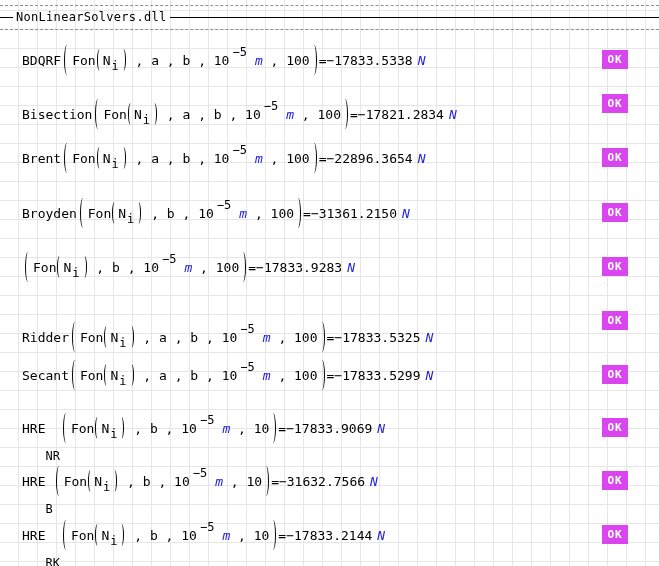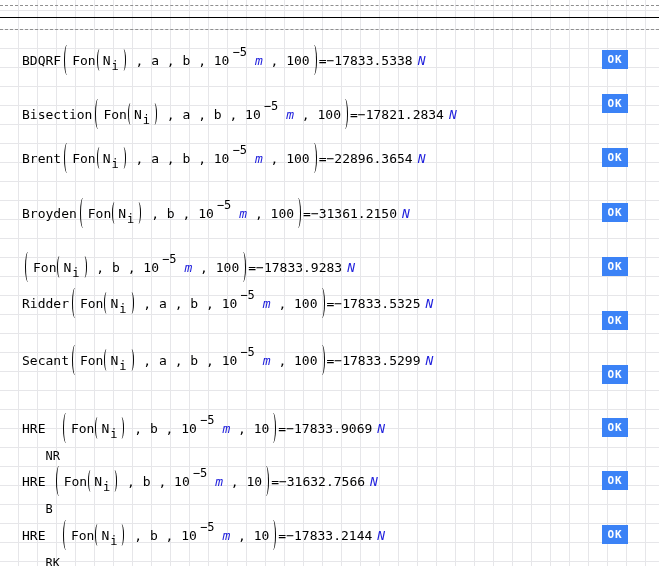--- a/index.html
+++ b/index.html
@@ -43,35 +43,36 @@
   .pc { border-right:1.3px solid #000; border-radius:50%/50%; }
   .big { width:6px; height:30px; }
   .small { width:5px; height:22px; }
   .po.big { margin:0 2px 0 2px; }
   .pc.big { margin:0 2px 0 1px; }
   .po.small { margin:0 1px; }
   .pc.small { margin:0 2px 0 1px; }
   
   .ok {
     position:absolute; left:602px; width:26px; height:19px;
-    background:#3b82f6; color:#fff;
+    background:#d946ef; color:#fff;
     display:flex; align-items:center; justify-content:center;
     font-size:11px; font-weight:bold; letter-spacing:1px;
     cursor:default;
   }
 </style>
 </head>
 <body>
 
 <div class="grid-bg"></div>
 <div class="dashed-line dash-top"></div>
 <div class="dashed-line dash-bottom"></div>
 
 <div class="separator">
   <div class="sep-line sep-start"></div>
+  <span class="sep-label">NonLinearSolvers.dll</span>
   <div class="sep-line sep-end"></div>
 </div>
 
 <div class="row" style="top:43px">
   <span>BDQRF</span>
     <span class="fsub"></span>
   <span class="po big"></span>
   <span>Fon</span>
   <span class="po small"></span>
   <span>N</span>
@@ -180,21 +181,21 @@
     <span class="unit">m</span>
   <span class="comma"> , </span>
   <span>100</span>
   <span class="pc big"></span>
   <span>=</span>
     <span>−17833.9283</span>
     <span class="unit">N</span>
 </div>
 <div class="ok" style="top:257px">OK</div>
 
-<div class="row" style="top:286px">
+<div class="row" style="top:320px">
   <span>Ridder</span>
     <span class="fsub"></span>
   <span class="po big"></span>
   <span>Fon</span>
   <span class="po small"></span>
   <span>N</span>
     <span class="vsub">i</span>
   <span class="pc small"></span>
   <span class="comma"> , </span>
   <span>a , b</span>
@@ -204,21 +205,21 @@
     <span class="unit">m</span>
   <span class="comma"> , </span>
   <span>100</span>
   <span class="pc big"></span>
   <span>=</span>
     <span>−17833.5325</span>
     <span class="unit">N</span>
 </div>
 <div class="ok" style="top:311px">OK</div>
 
-<div class="row" style="top:343px">
+<div class="row" style="top:358px">
   <span>Secant</span>
     <span class="fsub"></span>
   <span class="po big"></span>
   <span>Fon</span>
   <span class="po small"></span>
   <span>N</span>
     <span class="vsub">i</span>
   <span class="pc small"></span>
   <span class="comma"> , </span>
   <span>a , b</span>

